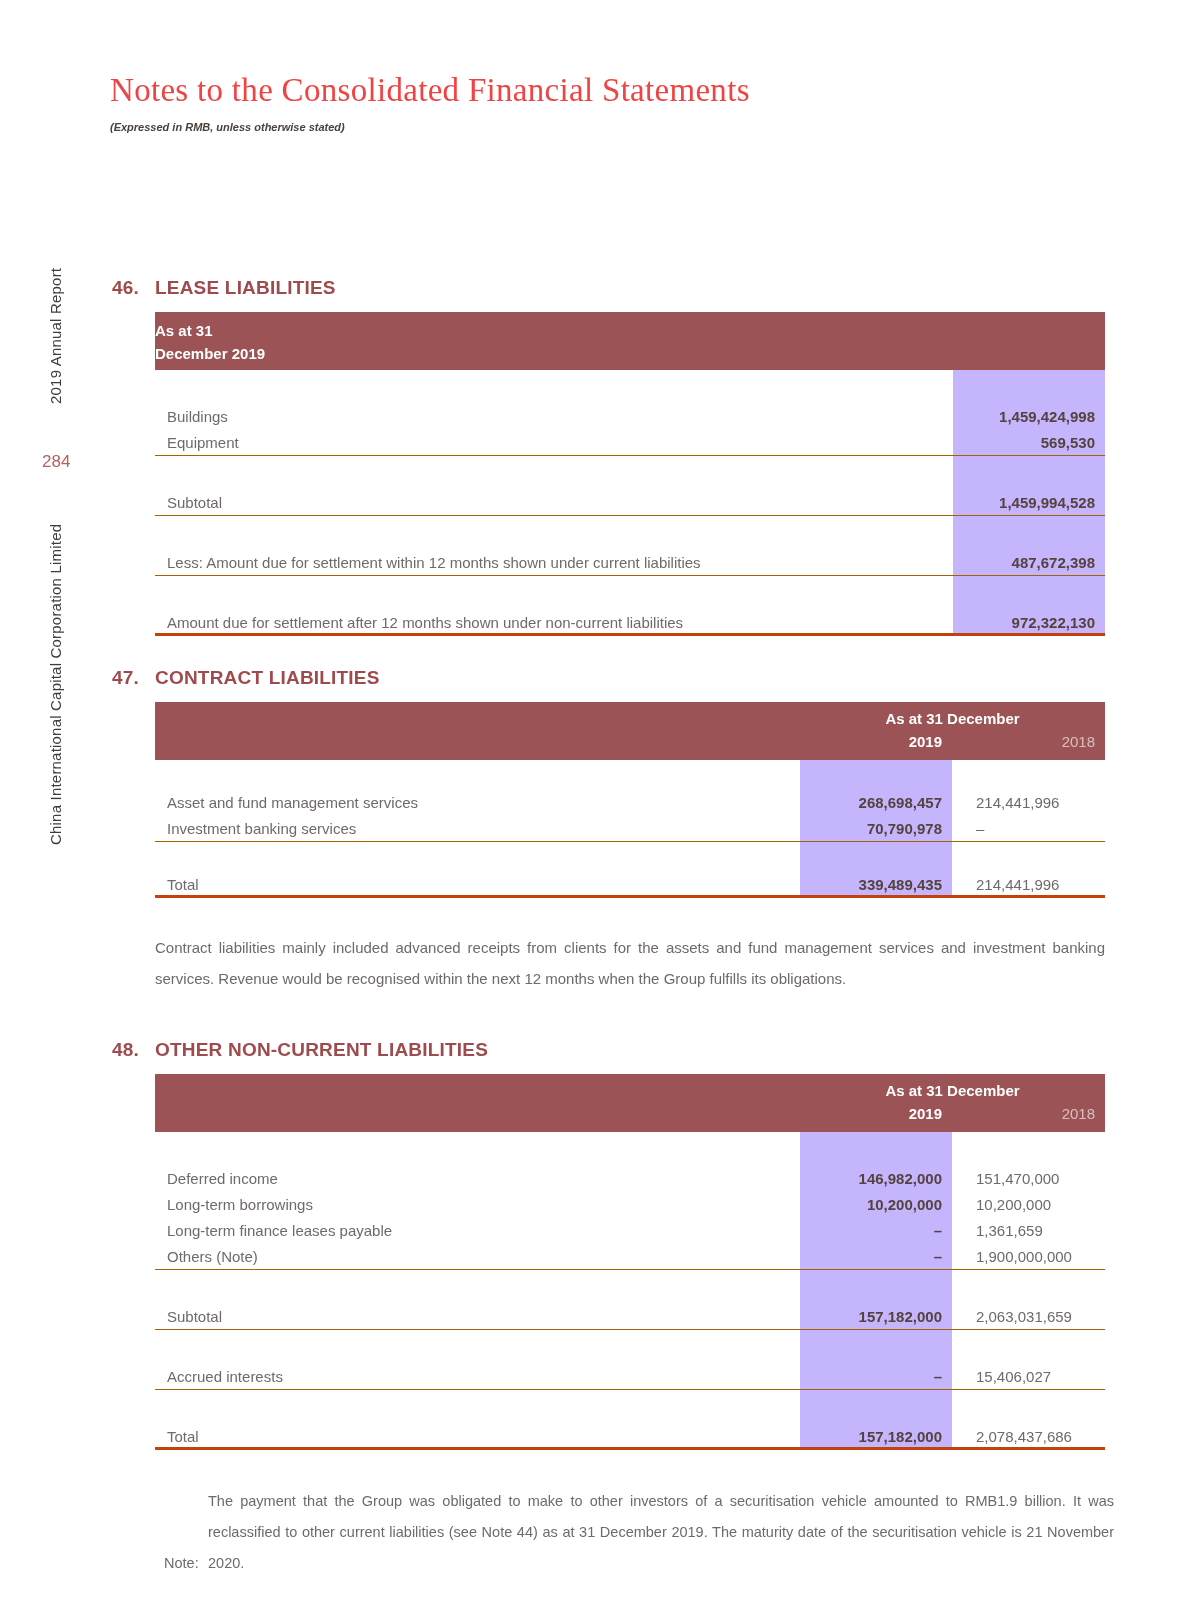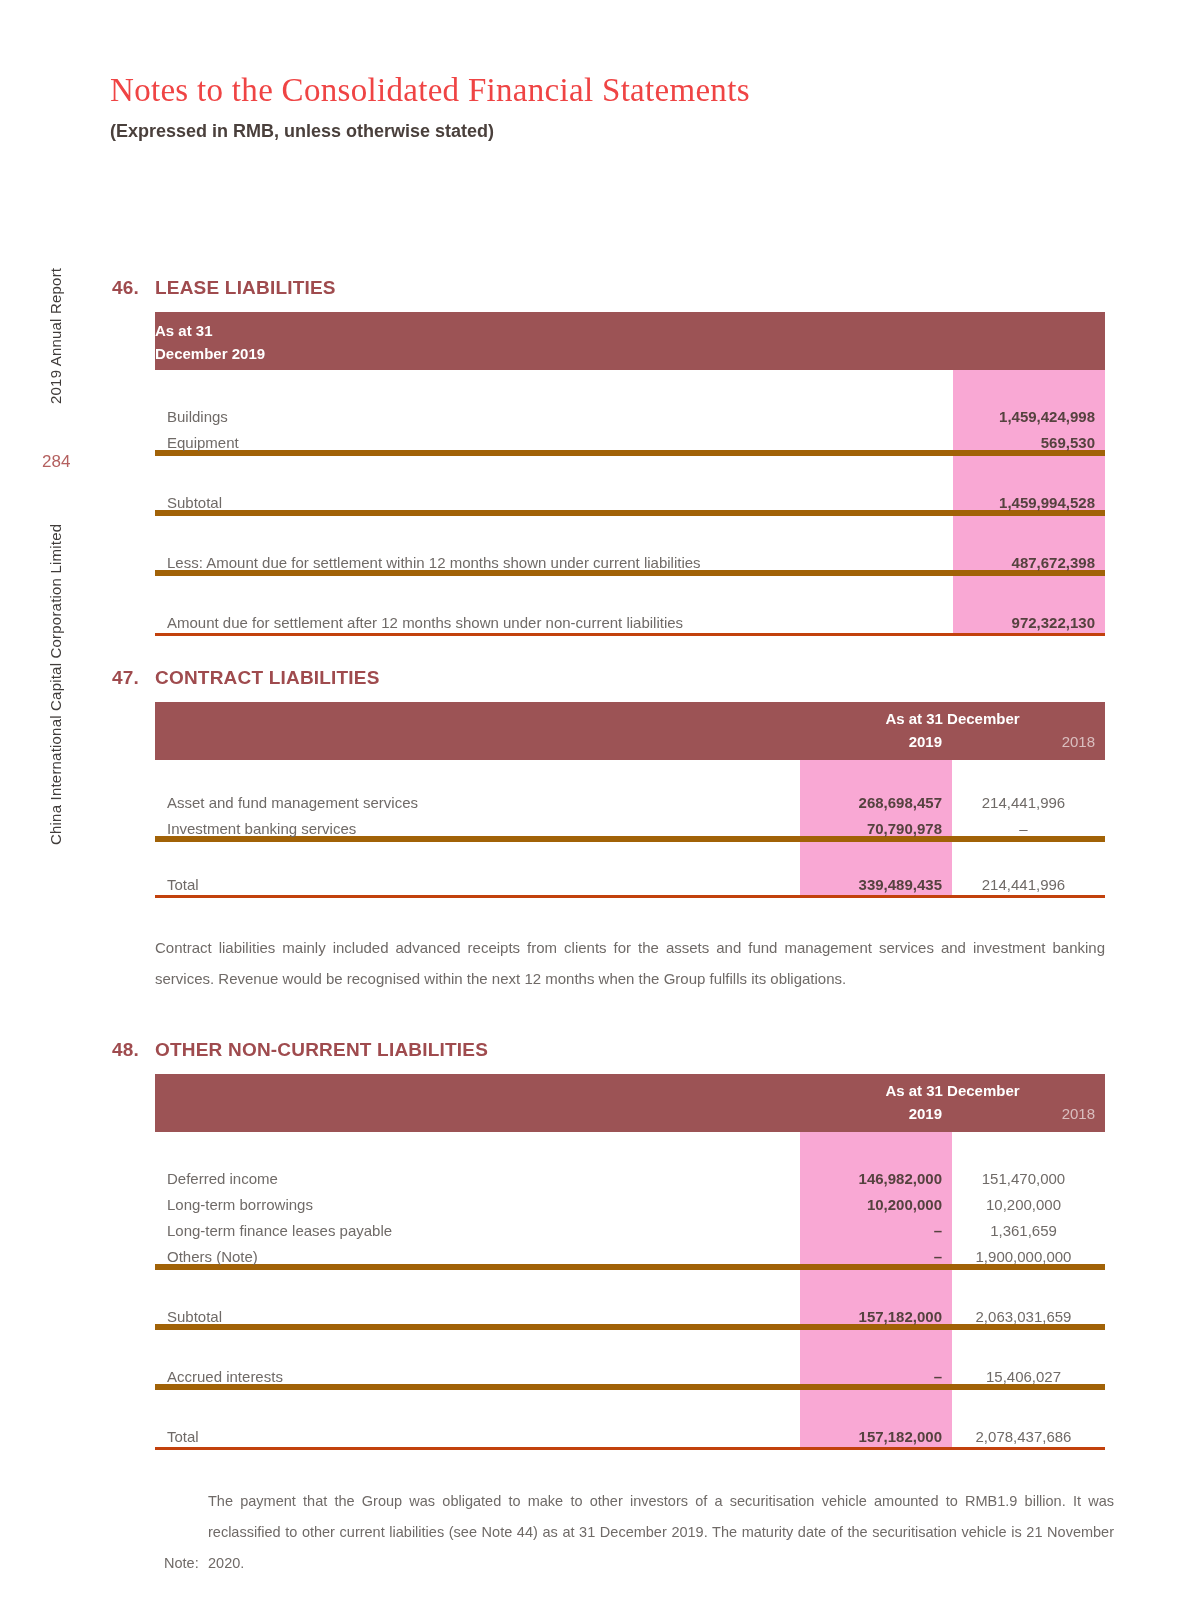--- a/index.html
+++ b/index.html
@@ -11,21 +11,21 @@
     position: relative;
     overflow: hidden;
   }
   .doc-title {
     position: absolute; left: 110px; top: 72px;
     font-family: "Liberation Serif", serif;
     font-size: 33px; font-weight: 400; color: #ef4444; letter-spacing: 0.3px;
   }
   .doc-subtitle {
     position: absolute; left: 110px; top: 121px;
-    font-size: 18px; font-weight: 600; color: #4a403c;
+    font-size: 11px; font-style: italic; font-weight: 600; color: #4a403c;
   }
   .v-text {
     position: absolute; left: 47px;
     transform-origin: 0 0; transform: rotate(-90deg);
     white-space: nowrap; font-size: 15px; color: #403c3a; letter-spacing: 0.2px;
   }
   .v-top { top: 404px; }
   .v-bottom { top: 845px; }
   .page-number {
     position: absolute; left: 42px; top: 452px;
@@ -42,23 +42,23 @@
   .thead-single { text-align: left; padding: 7px 13px 0 0; line-height: 23px; }
   .head-span  { position: absolute; top: 8px;  right: 0; width: 305px; text-align: center; }
   .head-years { position: absolute; top: 31px; right: 0; width: 305px; display: flex; }
   .head-years .hy1 { width: 152px; text-align: right; padding-right: 10px; }
   .head-years .hy2 { width: 153px; text-align: right; padding-right: 10px; font-weight: normal; color: rgba(255,255,255,0.62); }
 
   .row { display: flex; height: 26px; line-height: 26px; font-size: 15px; }
   .row.sp-lg { height: 34px; }
   .row.sp-md { height: 30px; }
   .row .lbl { flex: 1; padding-left: 12px; color: #6f6a67; }
-  .row .v1 { width: 152px; text-align: right; padding-right: 10px; font-weight: bold; color: #55423f; background: #f9a8d4; }
-  .row .v2 { width: 153px; text-align: center; padding-right: 10px; color: #6f6a67; }
-  .rule { border-bottom: 6px solid #a16207; }
+  .row .v1 { width: 152px; text-align: right; padding-right: 10px; font-weight: bold; color: #55423f; background: #c4b5fd; }
+  .row .v2 { width: 153px; text-align: left; padding-right: 10px; color: #6f6a67; padding-left: 24px; }
+  .rule { border-bottom: 1px solid #a16207; }
   .rule-thick { border-bottom: 3px solid #c2410c; }
 
   .sec-47 { margin-top: 30px; }
   .sec-48 { margin-top: 44px; }
 
   .body-par {
     margin: 34px 0 0 43px; width: 950px;
     font-size: 15px; line-height: 31px; color: #6f6a67; text-align: justify;
   }
   .note-block {

